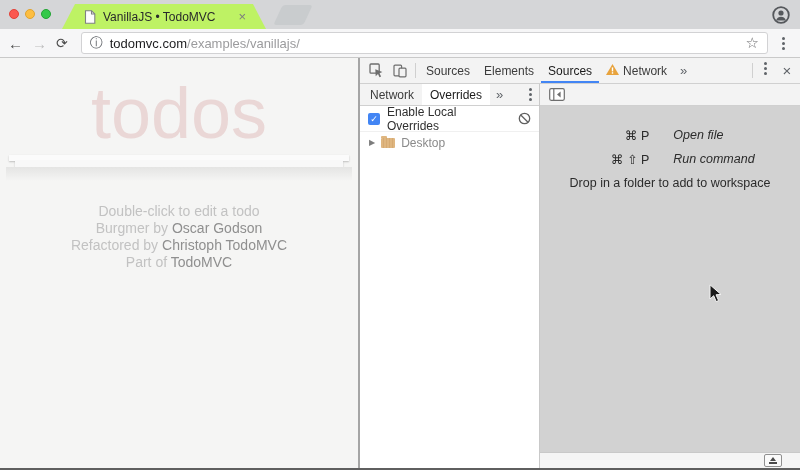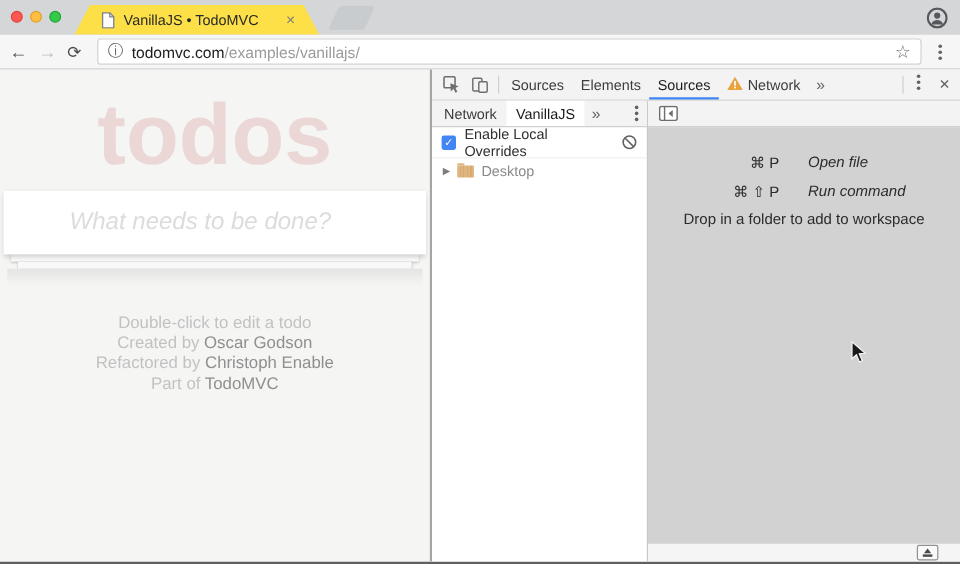--- a/index.html
+++ b/index.html
@@ -8,21 +8,21 @@
             border-bottom:2px solid #5f5f5f; background:#fff; }
 
   
   .tabbar { height:29px; background:#d5d6d8; position:relative; }
   .traffic { position:absolute; left:9px; top:9px; display:flex; gap:6px; }
   .light { width:10px; height:10px; border-radius:50%; }
   .light.close { background:#fb5850; border:1px solid #e24239; }
   .light.min   { background:#fdbe41; border:1px solid #e0a32e; }
   .light.zoom  { background:#34c949; border:1px solid #23a434; }
 
-  .tab { position:absolute; left:62px; top:4px; width:204px; height:25px; background:#fde047;
+  .tab { position:absolute; left:62px; top:4px; width:204px; height:25px; background:#bef264;
          clip-path:polygon(0 100%, 13px 0, calc(100% - 13px) 0, 100% 100%);
          display:flex; align-items:center; padding:0 20px 0 22px; }
   .favicon { flex:0 0 auto; display:flex; }
   .tab-title { font-size:12px; color:#28292b; margin-left:7px; flex:1;
                white-space:nowrap; overflow:hidden; }
   .tab-close { color:#7c7d7f; font-size:13px; line-height:13px; margin-left:6px; }
   .newtab { position:absolute; left:278px; top:5px; width:30px; height:20px;
             background:#c9ccce; transform:skewX(-25deg); border-radius:3px; }
   .avatar { position:absolute; right:10px; top:6px; width:18px; height:18px; }
 
@@ -42,21 +42,21 @@
   .kebab { display:flex; flex-direction:column; gap:2px; align-items:center;
            justify-content:center; width:18px; height:20px; }
   .kebab i { width:3px; height:3px; border-radius:50%; background:#5f6368; }
 
   
   .content { display:flex; height:410px; }
 
   
   .page { width:358px; background:#f5f5f4; position:relative; overflow:hidden; }
   .todos-title { margin-top:14px; text-align:center; font-size:72px; line-height:1.15;
-                 font-weight:700; color:rgba(175,47,47,0.15); }
+                 font-weight:400; color:rgba(175,47,47,0.15); }
   .todo-card { margin:4px 3px 0; background:#fff;
                box-shadow:0 2px 4px rgba(0,0,0,0.18); position:relative; }
   .todo-card input { display:block; width:100%; border:0; outline:none; background:transparent;
                      font-family:inherit; font-size:20px; font-style:italic;
                      padding:15px 15px 15px 55px; color:#4d4d4d; }
   .todo-card input::placeholder { color:#dcdcdc; font-style:italic; opacity:1; }
   .stack1 { height:6px; margin:0 9px;  background:#fbfbfb; box-shadow:0 1px 2px rgba(0,0,0,0.22); }
   .stack2 { height:6px; margin:0 15px; background:#f8f8f8; box-shadow:0 1px 2px rgba(0,0,0,0.22); }
   .stack-fade { height:14px; margin:0 6px; background:linear-gradient(#e4e4e3, #f5f5f4); }
   .info { margin-top:22px; text-align:center; font-size:14px; color:#c2c2c2; line-height:17px; }
@@ -160,30 +160,27 @@
         <i></i>
         <i></i>
         <i></i>
       </div>
   </div>
 
   <div class="content">
 
     <div class="page">
       <h1 class="todos-title">todos</h1>
-      <div class="todo-card">
-        <input placeholder="What needs to be done?" style="">
-      </div>
       <div class="stack1"></div>
       <div class="stack2"></div>
       <div class="stack-fade"></div>
       <div class="info">
         <p><span>Double-click to edit a todo</span><span class="em"></span></p>
-        <p><span>Created by </span><span class="em">Oscar Godson</span></p>
-        <p><span>Refactored by </span><span class="em">Christoph Enable</span></p>
+        <p><span>Burgmer by </span><span class="em">Oscar Godson</span></p>
+        <p><span>Refactored by </span><span class="em">Christoph TodoMVC</span></p>
         <p><span>Part of </span><span class="em">TodoMVC</span></p>
       </div>
     </div>
 
     <div class="devtools">
 
       <div class="dt-toolbar">
         <span class="icon-btn">
           <svg width="15" height="15" viewBox="0 0 15 15">
               <rect x="1" y="1" width="9.2" height="9.2" rx="1" fill="none" stroke="#6e6e6e" stroke-width="1.3"></rect>
@@ -219,21 +216,21 @@
             <i></i>
           </span>
         <span class="dt-close">×</span>
       </div>
 
       <div class="dt-body">
 
         <div class="navigator">
           <div class="nav-tabs">
             <span class="nav-tab">Network</span>
-            <span class="nav-tab selected">VanillaJS</span>
+            <span class="nav-tab selected">Overrides</span>
             <span class="overflow">»</span>
             <span class="spacer"></span>
             <span class="kebab">
                 <i></i>
                 <i></i>
                 <i></i>
               </span>
           </div>
           <div class="override-row">
             <span class="checkbox">✓</span>

